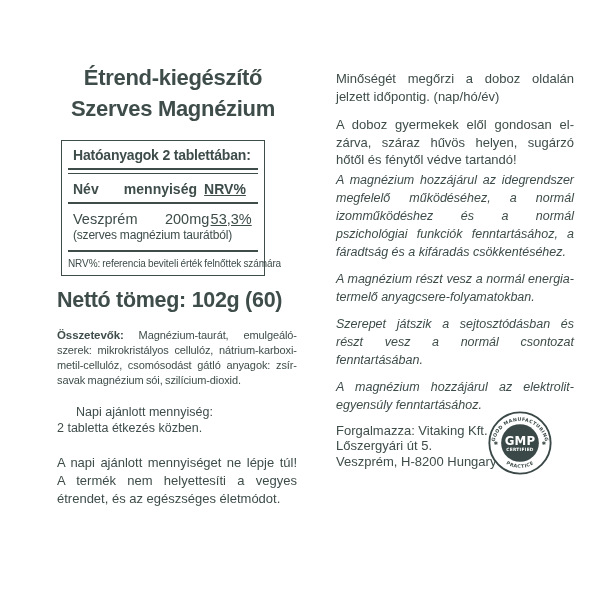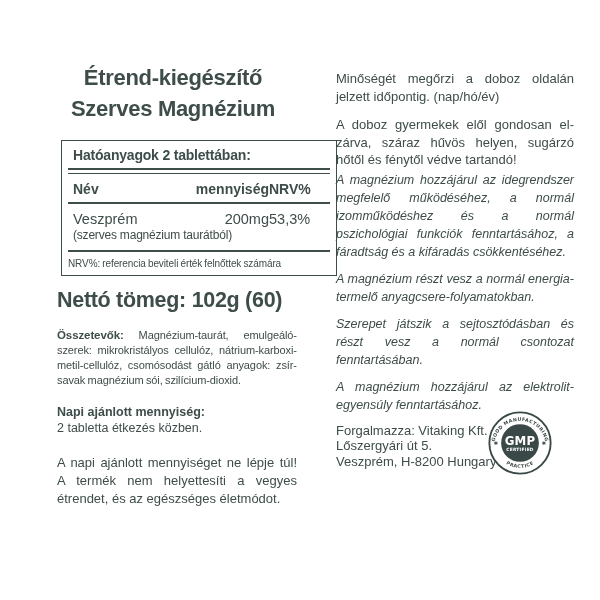--- a/index.html
+++ b/index.html
@@ -9,41 +9,41 @@
     font-family:"Liberation Sans","DejaVu Sans",sans-serif;
     overflow:hidden;
   }
   .col-left{position:absolute;left:57px;top:62px;width:240px;}
   .col-right{position:absolute;left:336px;top:70px;width:238px;}
 
   .title{margin:0 0 10px -8px;text-align:center;font-size:22px;font-weight:bold;
          line-height:31px;letter-spacing:-0.3px;}
   .title span{display:block;}
 
-  .facts-table{margin:16px 17px 0 4px;width:276px;border:1.5px solid #3e4d4a;box-sizing:border-box;}
+  .facts-table{margin:16px 17px 0 4px;width:204px;border:1.5px solid #3e4d4a;box-sizing:border-box;}
   .facts-caption{padding:6px 11px 3px;font-size:14px;font-weight:bold;letter-spacing:-0.2px;}
   .rule{border-top:2px solid #3e4d4a;margin:2px 6px;}
   .rule-double{border-top:2px solid #3e4d4a;border-bottom:1px solid #3e4d4a;height:3px;margin:2px 6px;}
   .frow{display:flex;align-items:baseline;padding:5px 11px 3px;}
   .thead{font-weight:bold;font-size:14px;}
   .trow{font-size:14.5px;padding-bottom:0;}
   .c-name{flex:1;text-align:left;}
   .c-amt{width:92px;text-align:right;}
-  .c-nrv{width:56px;text-align:left;}
+  .c-nrv{width:56px;text-align:center;text-decoration:underline;}
   .subnote{padding:1px 11px 6px;font-size:12px;letter-spacing:-0.2px;}
   .facts-footnote{padding:4px 6px 6px;font-size:10px;letter-spacing:-0.1px;word-spacing:-0.5px;white-space:nowrap;}
 
   .net{margin-top:12px;font-size:21.5px;font-weight:bold;letter-spacing:-0.3px;white-space:nowrap;}
 
   .ingredients{margin:15px 0 0;font-size:11px;line-height:15px;text-align:justify;
                word-spacing:-0.6px;letter-spacing:-0.1px;}
   .ingredients b{font-size:11.5px;}
 
   .daily{margin-top:17px;font-size:12.5px;line-height:15.5px;}
-  .daily-label{font-weight:bold;}
+  .daily-label{font-weight:normal;margin-left:19px;}
 
   .warning{margin:18px 0 0;font-size:13px;line-height:18px;text-align:justify;}
 
   .rp{margin:0 0 11px;font-size:13px;line-height:17.5px;text-align:justify;}
   .rp-storage{margin-bottom:2px;}
   .claim{margin:0 0 9px;font-size:12.5px;line-height:18px;text-align:justify;font-style:italic;}
   .address{font-size:13px;line-height:15.5px;}
   .reg{margin-top:13px;font-size:13px;line-height:15.5px;font-style:italic;}
 
   .gmp{position:absolute;left:487px;top:410px;width:66px;height:66px;}

